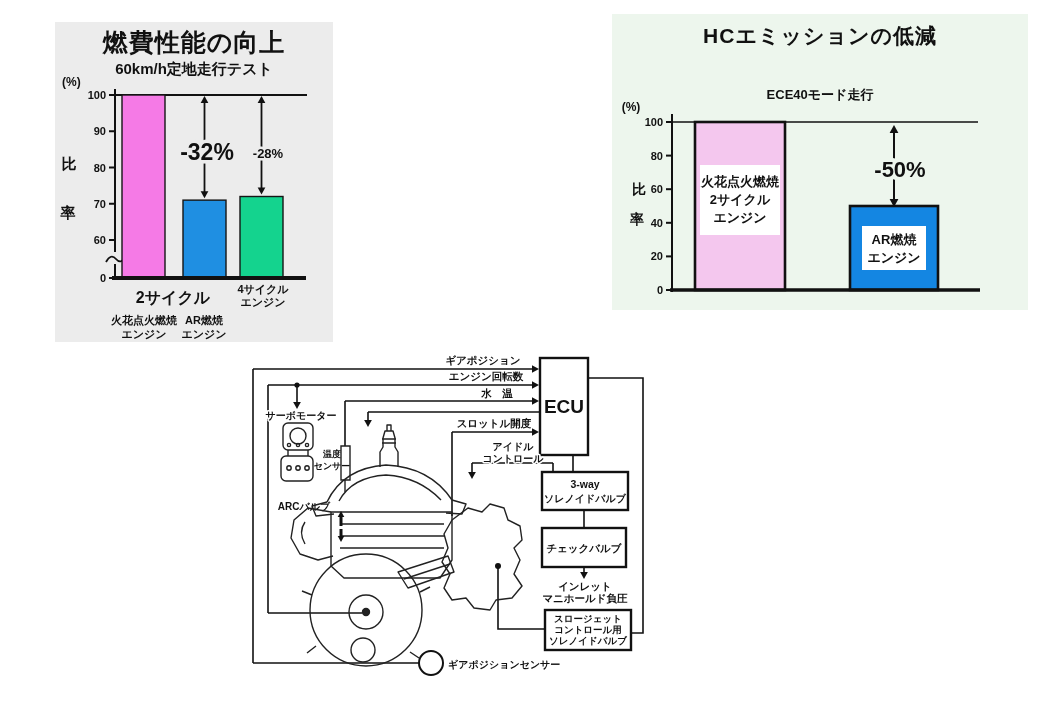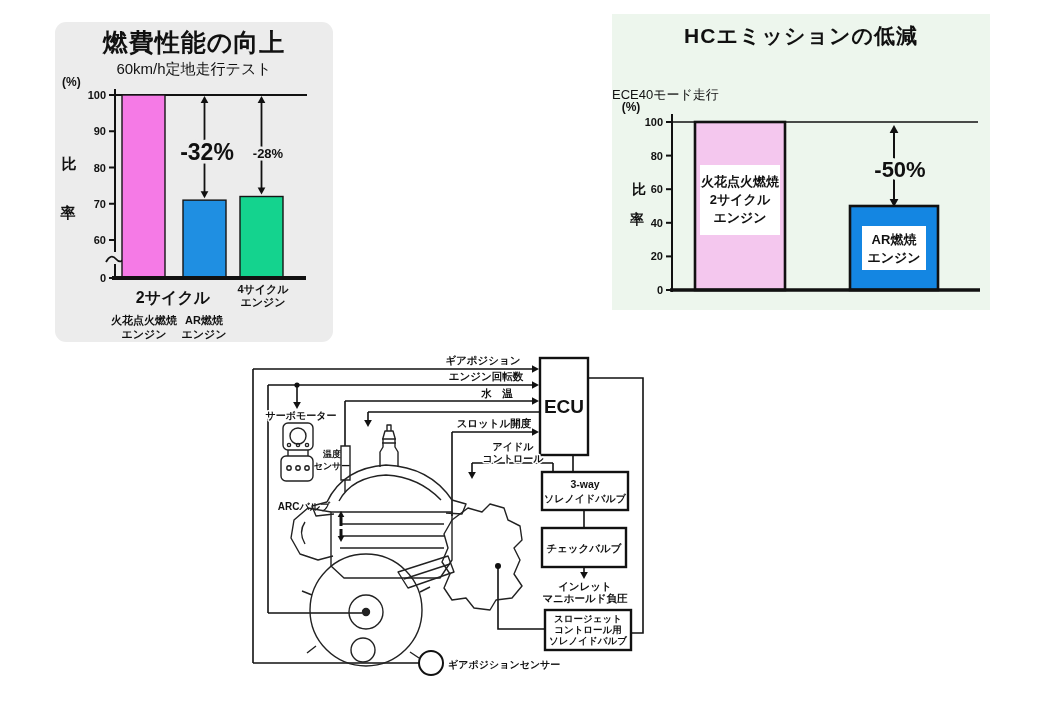--- a/index.html
+++ b/index.html
@@ -3,34 +3,34 @@
 <meta charset="utf-8">
 <style>
   html,body{margin:0;padding:0;background:#ffffff;}
   .stage{position:relative;width:1038px;height:702px;background:#ffffff;overflow:hidden;
          font-family:"Liberation Sans","DejaVu Sans",sans-serif;color:#111;}
   .panel{position:absolute;}
   #panel-fuel{left:55px;top:22px;width:278px;height:320px;}
   #panel-hc{left:612px;top:14px;width:378px;height:296px;}
   .c-title{position:absolute;left:0;right:0;text-align:center;font-weight:bold;letter-spacing:1px;}
   #panel-fuel .c-title{top:4px;font-size:25px;}
-  #panel-fuel .c-sub{position:absolute;left:0;right:0;top:38px;text-align:center;font-weight:normal;font-size:15px;}
+  #panel-fuel .c-sub{position:absolute;left:0;right:0;top:38px;text-align:center;font-weight:bold;font-size:15px;}
   #panel-hc .c-title{top:8px;font-size:21px;}
   #panel-hc .c-sub{position:absolute;left:0;right:0;top:34px;text-align:center;font-weight:bold;font-size:13px;}
-  #panel-hc .c-mode{position:absolute;left:0;right:0;top:72px;font-weight:normal;font-size:13px;}
+  #panel-hc .c-mode{position:absolute;left:0;right:0;top:72px;text-align:center;font-weight:bold;font-size:13px;}
   svg{position:absolute;left:0;top:0;}
   svg text{font-family:"Liberation Sans","DejaVu Sans",sans-serif;}
   #diagram{left:0;top:0;}
 </style>
 </head>
 <body>
 
 <div class="stage">
 
-  <section class="panel" id="panel-fuel" style="background: rgb(236, 236, 236); border-radius: 11px;">
+  <section class="panel" id="panel-fuel" style="background: rgb(236, 236, 236);">
     <div class="c-title">燃費性能の向上</div>
     <div class="c-sub">60km/h定地走行テスト</div>
     <svg id="c1" width="278" height="320" viewBox="0 0 278 320">
         <path d="M60,73 H252" stroke="#111" stroke-width="2" fill="none" stroke-linecap="butt"></path>
         <path d="M60,67 V256" stroke="#111" stroke-width="2" fill="none" stroke-linecap="butt"></path>
         <path d="M54,73 H60" stroke="#111" stroke-width="2" fill="none" stroke-linecap="butt"></path>
         <text x="51" y="77" font-size="11" text-anchor="end" font-weight="bold" fill="#111">100</text>
         <path d="M54,109.25 H60" stroke="#111" stroke-width="2" fill="none" stroke-linecap="butt"></path>
         <text x="51" y="113.25" font-size="11" text-anchor="end" font-weight="bold" fill="#111">90</text>
         <path d="M54,145.5 H60" stroke="#111" stroke-width="2" fill="none" stroke-linecap="butt"></path>
@@ -61,21 +61,21 @@
         <text x="118" y="281" font-size="16" text-anchor="middle" font-weight="bold" fill="#111">2サイクル</text>
         <text x="208" y="271" font-size="11" text-anchor="middle" font-weight="bold" fill="#111">4サイクル</text>
         <text x="208" y="284" font-size="11" text-anchor="middle" font-weight="bold" fill="#111">エンジン</text>
         <text x="89" y="302" font-size="11" text-anchor="middle" font-weight="bold" fill="#111">火花点火燃焼</text>
         <text x="89" y="316" font-size="11" text-anchor="middle" font-weight="bold" fill="#111">エンジン</text>
         <text x="149" y="302" font-size="11" text-anchor="middle" font-weight="bold" fill="#111">AR燃焼</text>
         <text x="149" y="316" font-size="11" text-anchor="middle" font-weight="bold" fill="#111">エンジン</text>
       </svg>
   </section>
 
-  <section class="panel" id="panel-hc" style="background: rgb(237, 246, 237);">
+  <section class="panel" id="panel-hc" style="background: rgb(237, 246, 237); padding-left: 38px;">
     <div class="c-title">HCエミッションの低減</div>
     <div class="c-mode">ECE40モード走行</div>
     <svg id="c2" width="378" height="296" viewBox="0 0 378 296">
         <path d="M60,100 V278" stroke="#111" stroke-width="2" fill="none" stroke-linecap="butt"></path>
         <path d="M54,108 H60" stroke="#111" stroke-width="2" fill="none" stroke-linecap="butt"></path>
         <text x="51" y="112" font-size="11" text-anchor="end" font-weight="bold" fill="#111">100</text>
         <path d="M54,141.6 H60" stroke="#111" stroke-width="2" fill="none" stroke-linecap="butt"></path>
         <text x="51" y="145.6" font-size="11" text-anchor="end" font-weight="bold" fill="#111">80</text>
         <path d="M54,175.2 H60" stroke="#111" stroke-width="2" fill="none" stroke-linecap="butt"></path>
         <text x="51" y="179.2" font-size="11" text-anchor="end" font-weight="bold" fill="#111">60</text>

